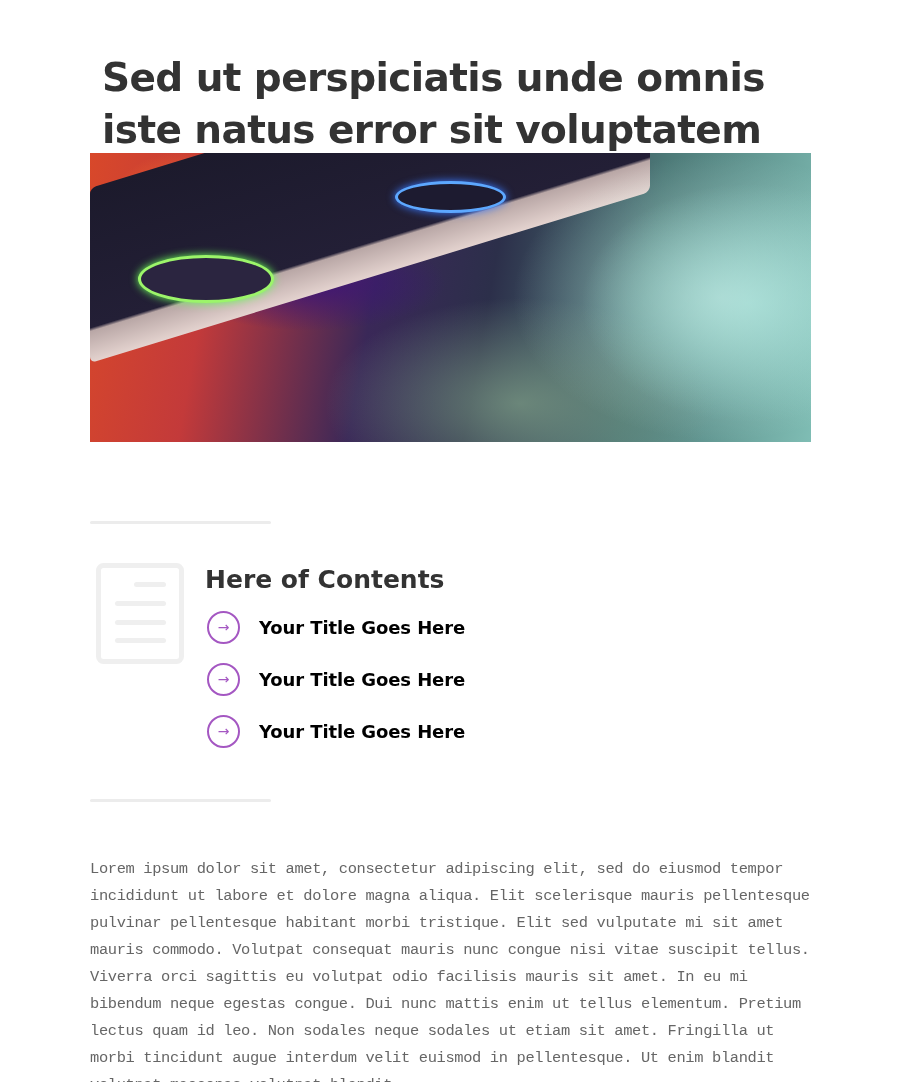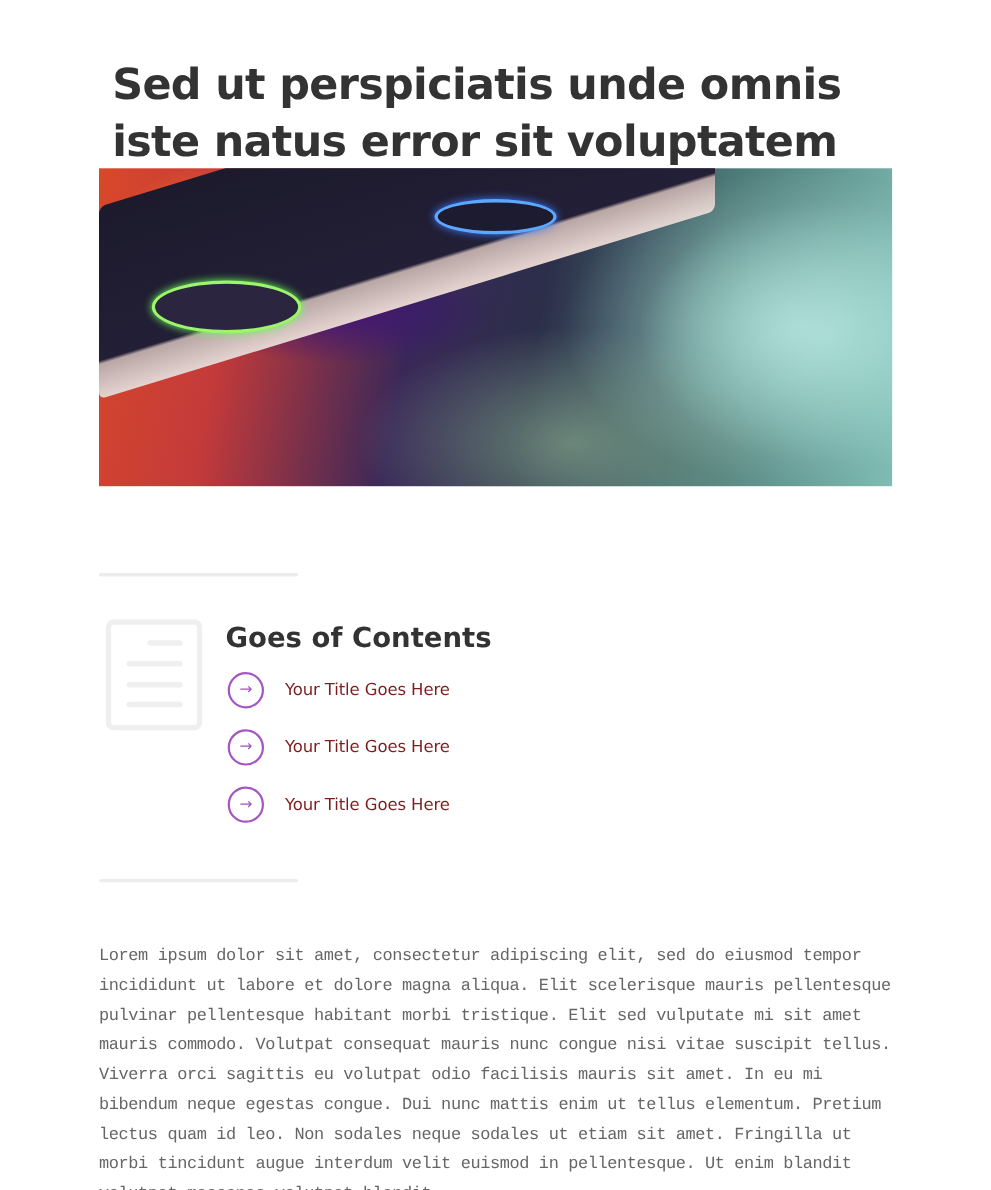--- a/index.html
+++ b/index.html
@@ -18,21 +18,21 @@
   .hero .platter1 { position: absolute; left: 48px; top: 102px; width: 130px; height: 42px; border-radius: 50%; border: 3px solid #9cf56a; box-shadow: 0 0 8px #6cff5a; background: #2b2540; }
   .hero .platter2 { position: absolute; left: 305px; top: 28px; width: 105px; height: 26px; border-radius: 50%; border: 3px solid #5da8ff; box-shadow: 0 0 8px #3a7aff; background: #1d1b30; }
   .hero .fog { position: absolute; right: 0; top: 0; width: 300px; height: 289px; background: radial-gradient(ellipse at 70% 50%, rgba(200,235,230,0.6), rgba(200,235,230,0) 70%); }
   .rule { position: absolute; left: 0; width: 181px; height: 3px; background: #ececec; border-radius: 2px; }
   .rule.top { top: 521px; }
   .rule.bottom { top: 799px; }
   .doc-icon { position: absolute; left: 6px; top: 563px; width: 88px; height: 101px; }
   .toc-title { position: absolute; left: 115px; top: 563px; margin: 0; font-size: 25px; line-height: 34px; font-weight: bold; color: #333333; }
   .toc-item { position: absolute; left: 117px; height: 38px; display: flex; align-items: center; cursor: pointer; }
   .toc-item .circle { width: 33px; height: 33px; border-radius: 50%; border: 2px solid #a457c2; box-sizing: border-box; display: flex; align-items: center; justify-content: center; color: #a457c2; font-size: 14px; line-height: 1; }
-  .toc-item .label { margin-left: 19px; font-size: 15px; font-weight: normal; color: #7f1d1d; letter-spacing: -0.1px; }
+  .toc-item .label { margin-left: 19px; font-size: 18px; font-weight: bold; color: #000000; letter-spacing: -0.1px; }
   .body-text { position: absolute; left: 0; top: 856px; width: 725px; margin: 0; font-size: 15.4px; line-height: 27px; color: #666666; letter-spacing: -0.35px; font-family: Liberation Mono, monospace; }
 </style>
 </head>
 <body>
 
 <div class="container">
   <h1 class="post-title">Sed ut perspiciatis unde omnis iste natus error sit voluptatem</h1>
 
   <div class="hero" role="img" aria-label="DJ controller with glowing blue and green lights in colorful fog">
     <div class="deck"></div>
@@ -46,21 +46,21 @@
   <div class="doc-icon">
     <svg width="88" height="101" viewBox="0 0 88 101">
       <rect x="2.5" y="2.5" width="83" height="96" rx="5" fill="none" stroke="#efefef" stroke-width="5"></rect>
       <rect x="38" y="19" width="32" height="5" rx="2.5" fill="#efefef"></rect>
       <rect x="19" y="38" width="51" height="5" rx="2.5" fill="#efefef"></rect>
       <rect x="19" y="57" width="51" height="5" rx="2.5" fill="#efefef"></rect>
       <rect x="19" y="75" width="51" height="5" rx="2.5" fill="#efefef"></rect>
     </svg>
   </div>
 
-  <h2 class="toc-title">Goes of Contents</h2>
+  <h2 class="toc-title">Here of Contents</h2>
 
   <div class="toc-item" style="top:608px">
     <span class="circle">→</span>
     <span class="label">Your Title Goes Here</span>
   </div>
   <div class="toc-item" style="top:660px">
     <span class="circle">→</span>
     <span class="label">Your Title Goes Here</span>
   </div>
   <div class="toc-item" style="top:712px">

